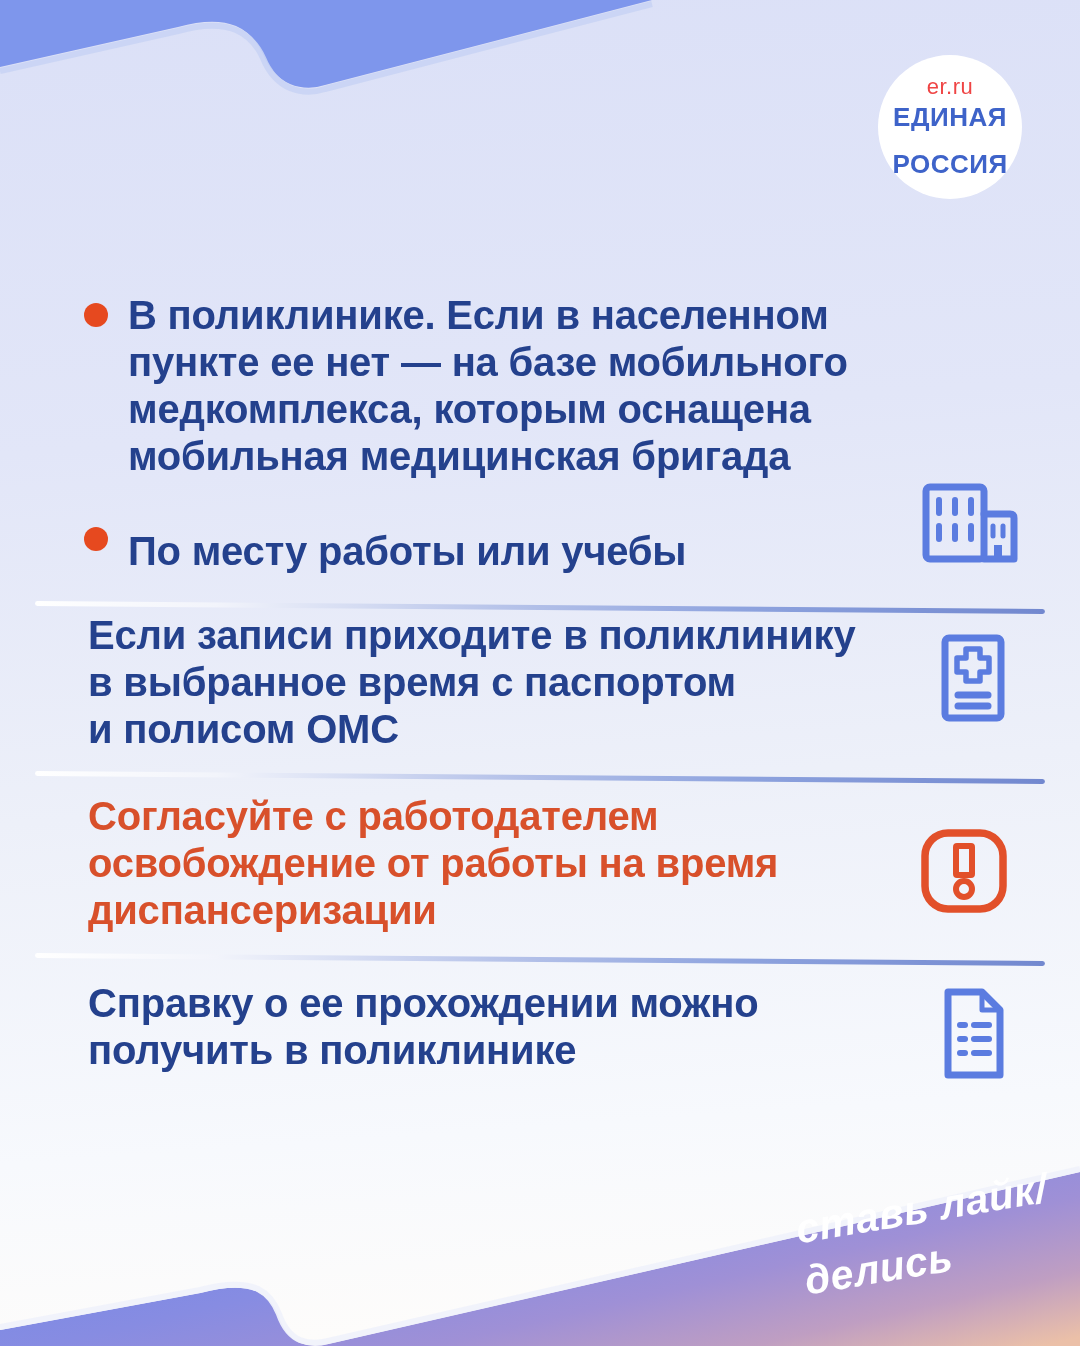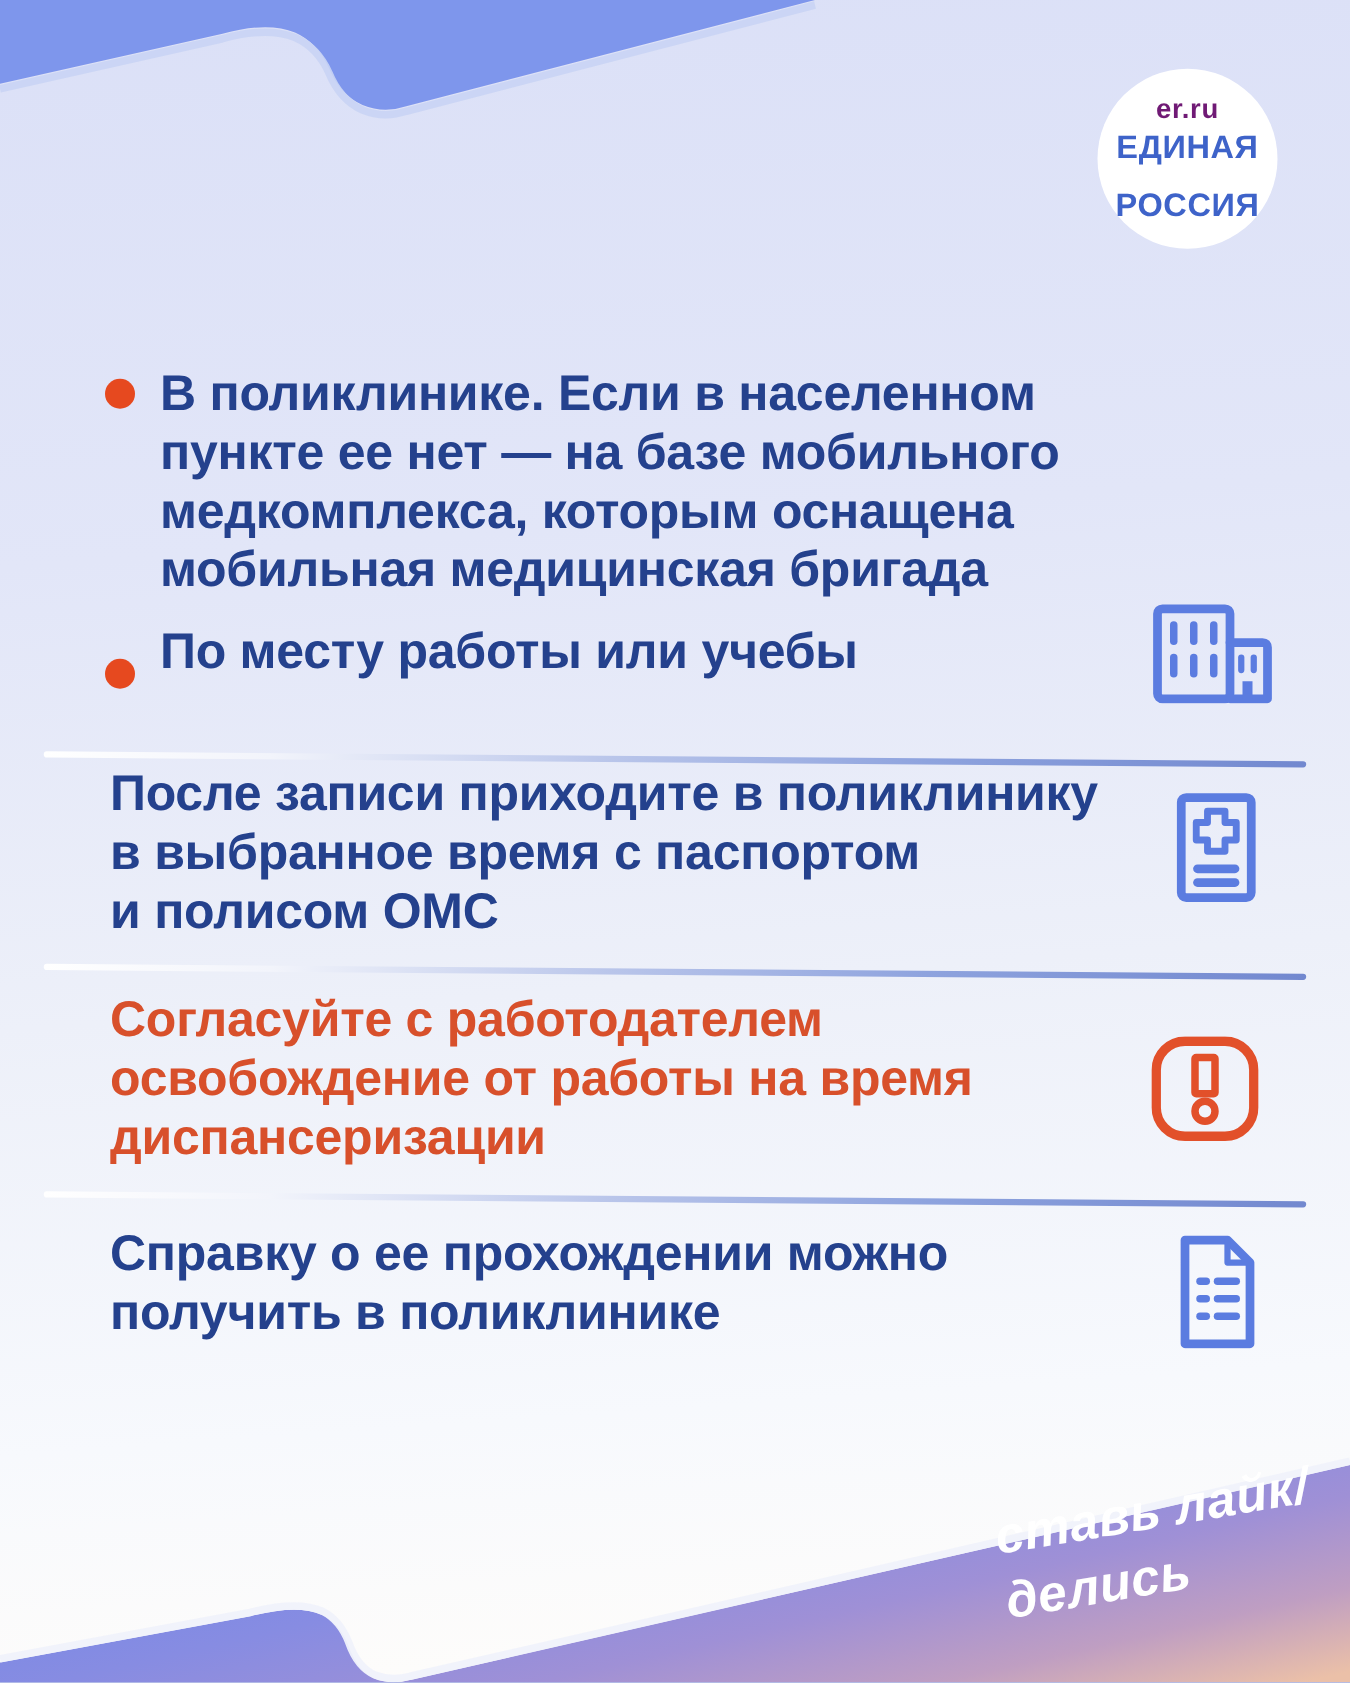--- a/index.html
+++ b/index.html
@@ -9,21 +9,21 @@
     background:linear-gradient(176deg,#dbe0f7 0%,#e2e6f8 32%,#edf0f9 58%,#f7f9fd 82%,#fffdfa 100%);
   }
   svg{display:block}
   .band{position:absolute;left:0;width:1080px;}
   .band-top{top:0;height:110px;}
   .band-bottom{bottom:0;height:180px;}
   .logo-circle{
     position:absolute;left:878px;top:55px;width:144px;height:144px;border-radius:50%;
     background:#ffffff;text-align:center;box-sizing:border-box;padding-top:19px;
   }
-  .logo-url{font-size:22px;font-weight:700;color:#701a75;letter-spacing:.5px;line-height:26px;}
+  .logo-url{font-size:22px;font-weight:400;color:#ef4444;letter-spacing:.5px;line-height:26px;}
   .logo-party{font-size:26px;font-weight:700;color:#3e63c9;letter-spacing:.5px;line-height:29px;margin-top:3px;}
   .title{
     position:absolute;left:88px;top:198px;font-size:42px;font-weight:800;color:#1c3a86;letter-spacing:-.3px;
   }
   .txt{
     position:absolute;font-size:40px;font-weight:600;color:#24418d;
     line-height:47px;white-space:pre-line;letter-spacing:-.2px;
   }
   .txt.orange{color:#d8502b;}
   .bullet-dot{position:absolute;left:84px;width:24px;height:24px;border-radius:50%;background:#e6491f;}
@@ -56,41 +56,41 @@
   </div>
 
 
   <span class="bullet-dot" style="top:303px;"></span>
   <div class="txt" style="left:128px;top:292px;width:790px;">В поликлинике. Если в населенном
 пункте ее нет — на базе мобильного
 медкомплекса, которым оснащена
 мобильная медицинская бригада</div>
 
   <span class="bullet-dot" style="top:527px;"></span>
-  <div class="txt" style="left:128px;top:498px;width:700px;">По месту работы или учебы</div>
+  <div class="txt" style="left:128px;top:528px;width:700px;">По месту работы или учебы</div>
 
   <svg class="icon" style="left:922px;top:483px;" width="96" height="80" viewBox="0 0 96 80">
     <g fill="none" stroke="#5b7ce0" stroke-width="7" stroke-linecap="round" stroke-linejoin="round">
       <rect x="4" y="4" width="58" height="72" rx="4"></rect>
       <path d="M62 31 H88 Q92 31 92 35 V76 H62"></path>
       <line x1="17" y1="17" x2="17" y2="30" stroke-width="6"></line>
       <line x1="33" y1="17" x2="33" y2="30" stroke-width="6"></line>
       <line x1="49" y1="17" x2="49" y2="30" stroke-width="6"></line>
       <line x1="17" y1="43" x2="17" y2="56" stroke-width="6"></line>
       <line x1="33" y1="43" x2="33" y2="56" stroke-width="6"></line>
       <line x1="49" y1="43" x2="49" y2="56" stroke-width="6"></line>
       <line x1="71" y1="43" x2="71" y2="53" stroke-width="5"></line>
       <line x1="81" y1="43" x2="81" y2="53" stroke-width="5"></line>
       <line x1="76" y1="62" x2="76" y2="76" stroke-width="8" stroke-linecap="butt"></line>
     </g>
   </svg>
 
   <div class="divider" style="top:601px;"></div>
 
-  <div class="txt" style="left:88px;top:612px;width:830px;">После записи приходите в поликлинику
+  <div class="txt" style="left:88px;top:612px;width:830px;">Если записи приходите в поликлинику
 в выбранное время с паспортом
 и полисом ОМС</div>
   <svg class="icon" style="left:941px;top:634px;" width="64" height="88" viewBox="0 0 64 88">
     <g fill="none" stroke="#5b7ce0" stroke-linecap="round" stroke-linejoin="round">
       <rect x="4" y="4" width="56" height="80" rx="4" stroke-width="7"></rect>
       <path d="M25 15 h14 v9 h9 v14 h-9 v9 h-14 v-9 h-9 v-14 h9 z" stroke-width="5.5"></path>
       <line x1="17" y1="61" x2="47" y2="61" stroke-width="7"></line>
       <line x1="17" y1="72" x2="47" y2="72" stroke-width="7"></line>
     </g>
   </svg>

